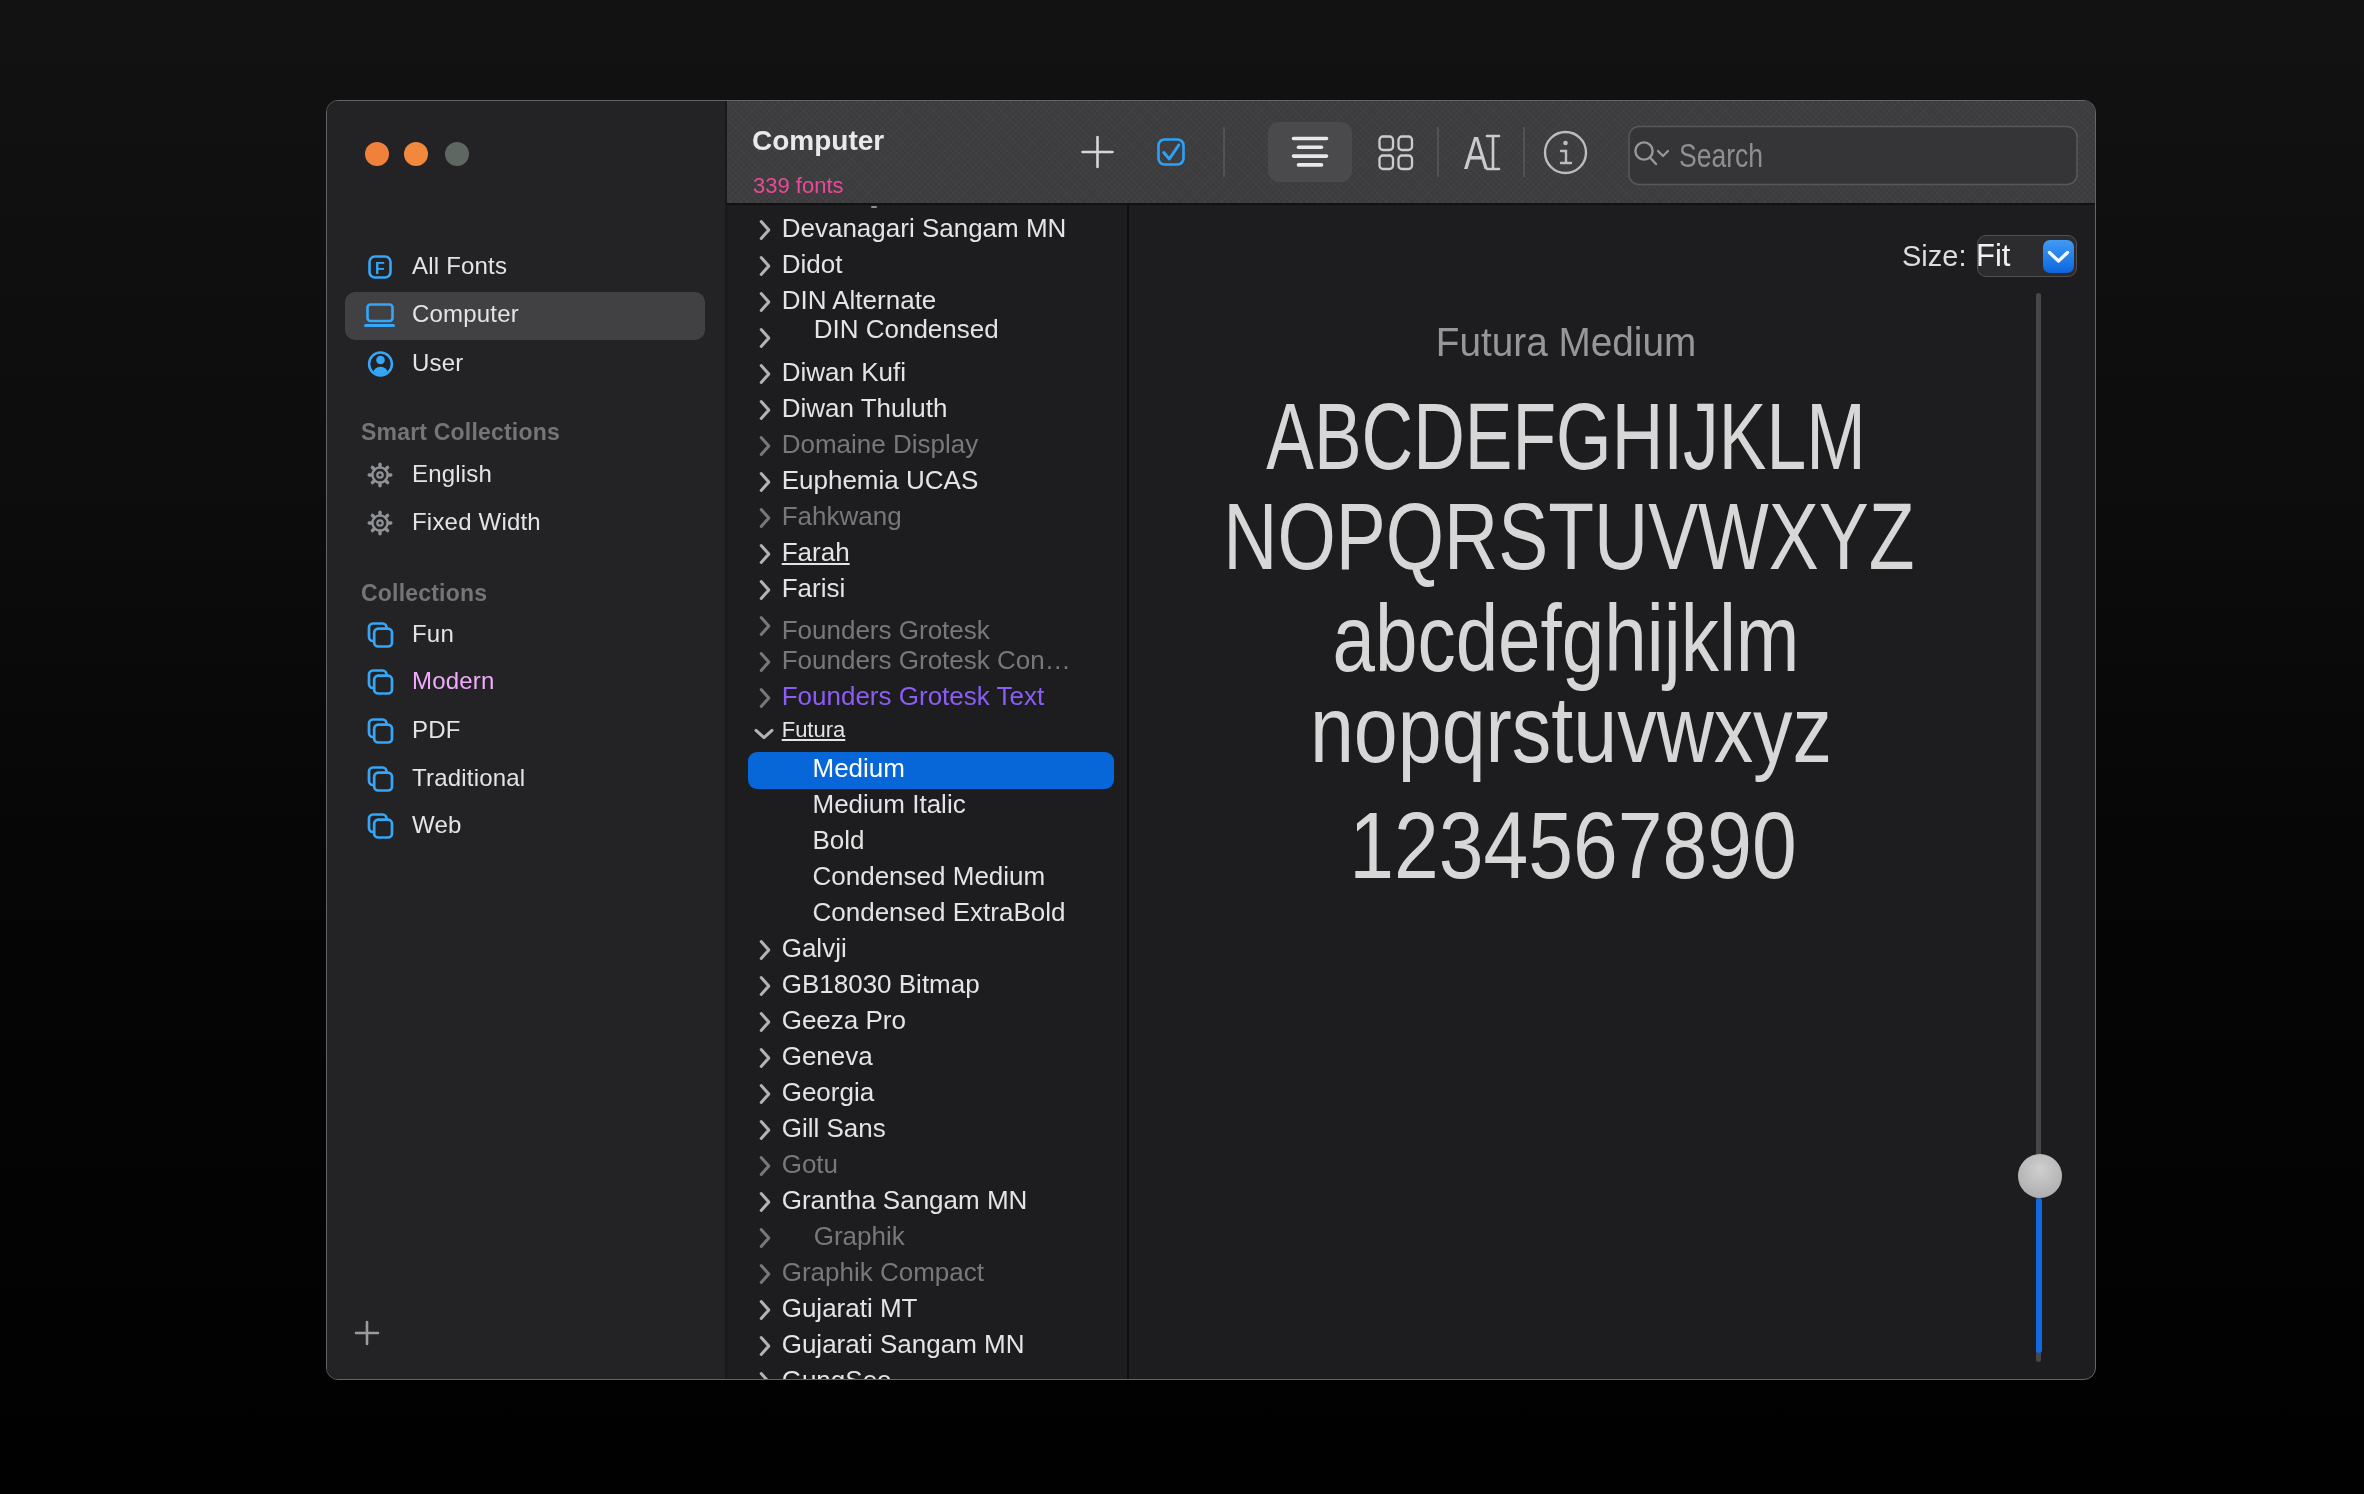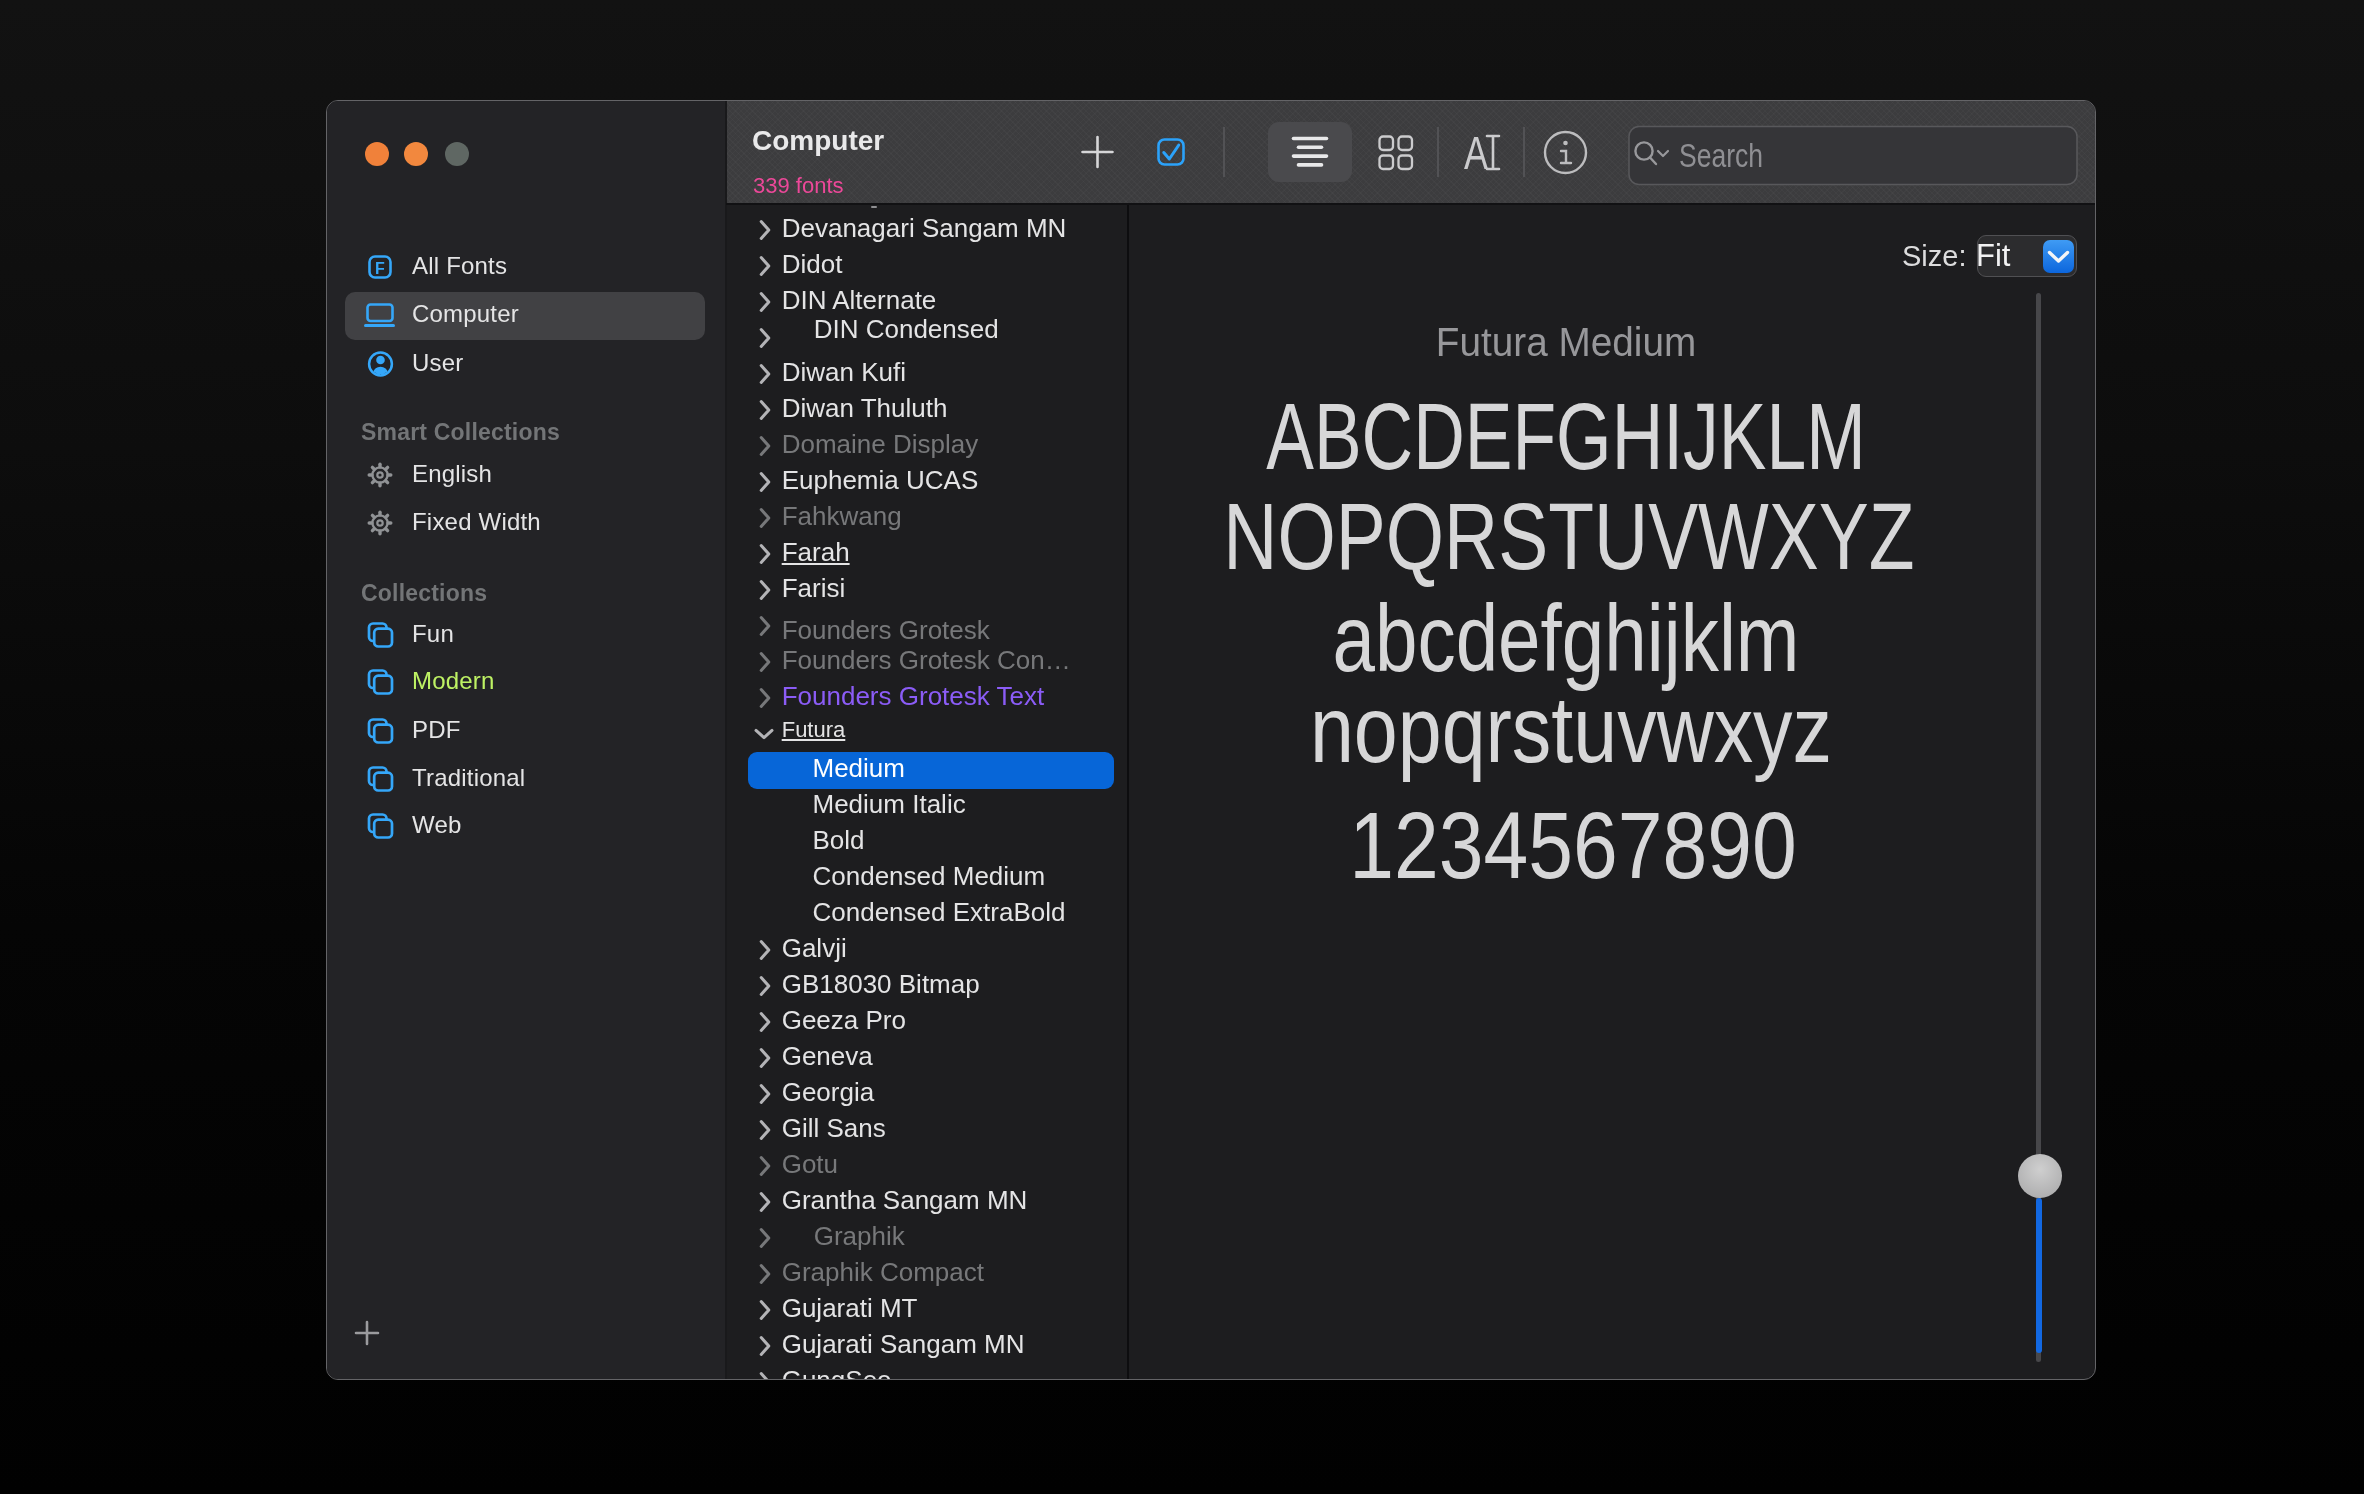--- a/index.html
+++ b/index.html
@@ -62,21 +62,21 @@
       <rect x="47.2" y="718.7" width="17.8" height="17.8" rx="4" fill="#232326" stroke="#35a7f9" stroke-width="2.7"></rect>
     </svg>
 <div class="a" style="left:85px;top:150.9px;font-size:24px;font-weight:400;color:#e4e4e5;letter-spacing:0.2px;">All Fonts</div>
 <div class="a" style="left:85px;top:198.9px;font-size:24px;font-weight:400;color:#e4e4e5;letter-spacing:0.2px;">Computer</div>
 <div class="a" style="left:85px;top:247.9px;font-size:24px;font-weight:400;color:#e4e4e5;letter-spacing:0.2px;">User</div>
 <div class="a" style="left:34px;top:317.5px;font-size:23px;font-weight:700;color:#737577;letter-spacing:0.2px;">Smart Collections</div>
 <div class="a" style="left:85px;top:358.9px;font-size:24px;font-weight:400;color:#e4e4e5;letter-spacing:0.2px;">English</div>
 <div class="a" style="left:85px;top:406.9px;font-size:24px;font-weight:400;color:#e4e4e5;letter-spacing:0.2px;">Fixed Width</div>
 <div class="a" style="left:34px;top:478.5px;font-size:23px;font-weight:700;color:#737577;letter-spacing:0.2px;">Collections</div>
 <div class="a" style="left:85px;top:518.9px;font-size:24px;font-weight:400;color:#e4e4e5;letter-spacing:0.2px;">Fun</div>
-<div class="a" style="left:85px;top:565.9px;font-size:24px;font-weight:400;color:#bef264;letter-spacing:0.2px;">Modern</div>
+<div class="a" style="left:85px;top:565.9px;font-size:24px;font-weight:400;color:#f0abfc;letter-spacing:0.2px;">Modern</div>
 <div class="a" style="left:85px;top:614.9px;font-size:24px;font-weight:400;color:#e4e4e5;letter-spacing:0.2px;">PDF</div>
 <div class="a" style="left:85px;top:662.9px;font-size:24px;font-weight:400;color:#e4e4e5;letter-spacing:0.2px;">Traditional</div>
 <div class="a" style="left:85px;top:709.9px;font-size:24px;font-weight:400;color:#e4e4e5;letter-spacing:0.2px;">Web</div>
 <svg class="a" style="left:26px;top:1218px;" width="28" height="28" viewBox="0 0 28 28">
       <path d="M 14 3 L 14 25 M 3 14 L 25 14" stroke="#9b9b9e" stroke-width="2.6" stroke-linecap="round"></path>
     </svg>
 <div class="a" style="left:425px;top:24px;font-size:28px;font-weight:700;color:#e9e9ea;">Computer</div>
 <div class="a" style="left:426px;top:72px;font-size:22px;color:#ec4899;">339 fonts</div>
 <svg class="a" style="left:399px;top:0;" width="1371" height="103" viewBox="0 0 1371 103">
       <path d="M 371.5 36 L 371.5 66 M 356.5 51 L 386.5 51" stroke="#d6d6d8" stroke-width="2.6" stroke-linecap="round"></path>

